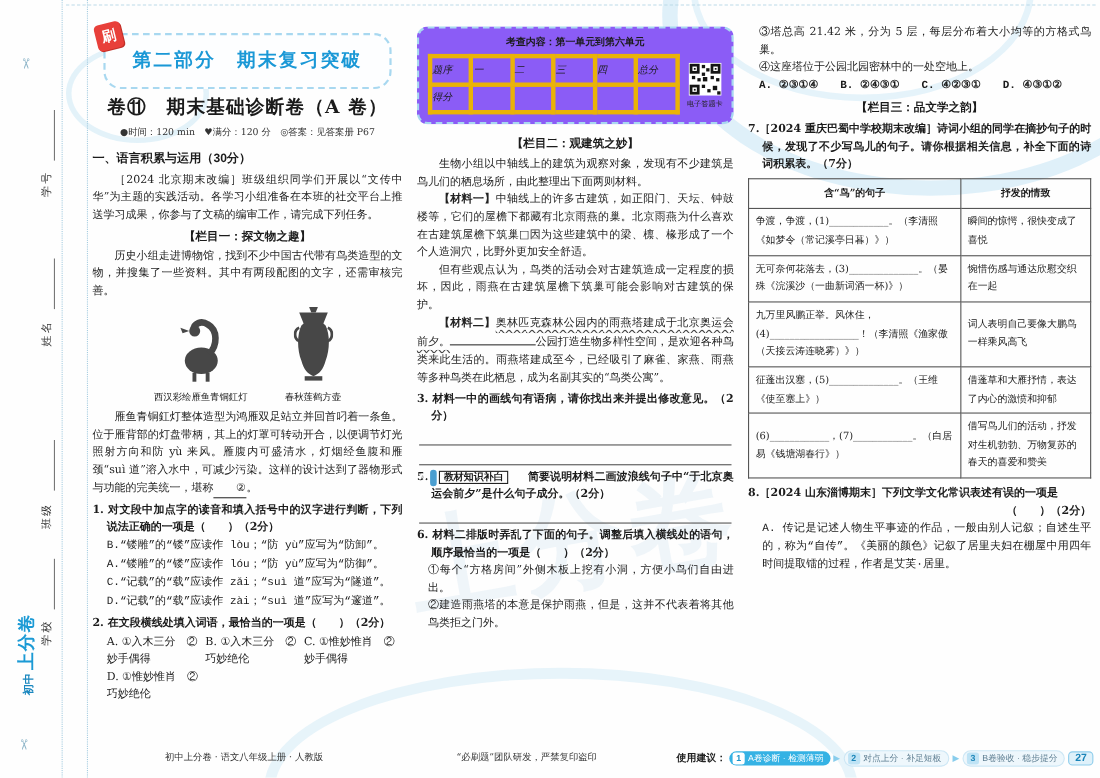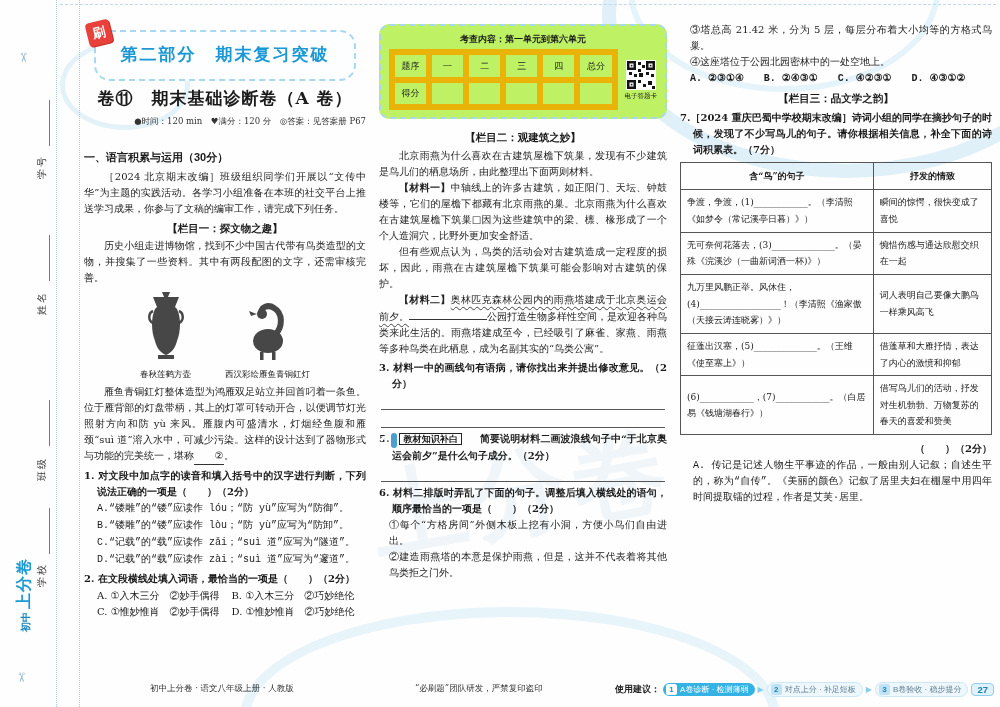--- a/index.html
+++ b/index.html
@@ -36,46 +36,46 @@
   .kai{color:#222;}
   
   .hbox{position:relative;width:250px;margin:22px auto 4px;border:2px dashed #a8d8f0;border-radius:16px;
         padding:9px 4px 11px;background:#fdfeff;}
   .ribbon{position:absolute;left:-9px;top:-11px;width:24px;height:24px;background:#e8403a;border-radius:4px;
           transform:rotate(-14deg);color:#fff;font-size:13px;font-weight:bold;display:flex;
           align-items:center;justify-content:center;font-family:"Liberation Sans",sans-serif;box-shadow:1px 1px 0 #c23029;}
   .part-title{color:#1a98d6;font-size:17px;font-weight:bold;text-align:center;letter-spacing:2px;
               font-family:"Liberation Sans",sans-serif;}
   .paper-title{text-align:center;font-size:17px;font-weight:bold;margin:4px 0 3px;letter-spacing:1px;}
-  .meta{font-size:8.5px;text-align:right;color:#333;margin-bottom:20px;}
+  .meta{font-size:8.5px;text-align:center;color:#333;margin-bottom:7px;}
   .sec-title{font-weight:bold;font-size:11px;font-family:"Liberation Sans",sans-serif;margin:2px 0 2px;}
   .col-header{text-align:center;font-weight:bold;font-size:10.5px;margin:3px 0 2px;}
   
   .artifacts{display:flex;justify-content:center;align-items:flex-end;gap:34px;margin:5px 0 2px;}
   .artifacts figure{margin:0;text-align:center;}
   .artifacts figcaption{font-size:8.5px;margin-top:2px;color:#222;}
   
   .qp{padding-left:13px;text-indent:-13px;font-weight:bold;text-align:justify;margin-top:3px;}
   .opt{margin-left:13px;margin-top:1px;font-family:Liberation Mono, monospace;}
-  .opt-grid{display:grid;grid-template-columns:1fr 1fr;margin-left:13px;margin-top:1px;}
+  .opt-grid{display:grid;grid-template-columns:1fr 1fr 1fr;margin-left:13px;margin-top:1px;}
   .bracket{font-weight:bold;white-space:nowrap;}
   .br-line{display:block;text-align:right;font-weight:bold;}
   .emdot{-webkit-text-emphasis:filled dot;text-emphasis:filled dot;
          -webkit-text-emphasis-position:under left;text-emphasis-position:under left;}
   .blank-circle{display:inline-block;min-width:30px;text-align:center;border-bottom:1px solid #333;}
   .u-line{text-decoration:underline;text-underline-offset:3px;}
   .u-wavy{text-decoration:underline;text-decoration-style:wavy;text-underline-offset:3px;text-decoration-color:#444;}
   .blank-span{display:inline-block;width:78px;border-bottom:1px solid #333;height:11px;}
   .ans-line{border-bottom:1px solid #555;height:17px;margin:0 2px;}
   
-  .score-box{border:2px dashed #a8d8f0;border-radius:10px;padding:6px 8px 7px;margin:16px 0 10px;background:#bef264;}
+  .score-box{border:2px dashed #a8d8f0;border-radius:10px;padding:6px 8px 7px;margin:16px 0 10px;background:#8b5cf6;}
   .score-title{font-size:9px;font-weight:bold;text-align:center;margin-bottom:3px;}
   .score-row{display:flex;gap:7px;align-items:center;}
   table.score{flex:1;border-collapse:collapse;font-size:9px;}
-  table.score td{border:6px solid #eab308;text-align:center;padding:3.5px 0;min-width:28px;}
+  table.score td{border:4px solid #eab308;padding:3.5px 0;min-width:28px;font-style:italic;}
   .qr-wrap{text-align:center;line-height:1;}
   .qr-label{font-size:6.5px;margin-top:1px;color:#222;}
   
   .badge-ic{display:inline-block;background:#4a9ed0;color:#fff;border-radius:3px;font-size:8px;
             padding:1px 3px;margin:0 2px;font-family:"Liberation Sans",sans-serif;}
   .badge-label{border:1px solid #222;font-size:9px;padding:0 3px;font-weight:bold;margin-right:18px;}
   
   table.poem{border-collapse:collapse;width:100%;font-size:9px;margin:4px 0 6px;}
   table.poem td,table.poem th{border:1px solid #555;padding:4px 6px;line-height:1.85;text-align:left;
        font-weight:normal;vertical-align:middle;}
@@ -137,47 +137,47 @@
       <div class="paper-title">卷⑪　期末基础诊断卷（A 卷）</div>
       <div class="meta">●时间：120 min　♥满分：120 分　◎答案：见答案册 P67</div>
 
       <div class="sec-title">一、语言积累与运用（30分）</div>
       <p class="para">［2024 北京期末改编］班级组织同学们开展以“文传中华”为主题的实践活动。各学习小组准备在本班的社交平台上推送学习成果，你参与了文稿的编审工作，请完成下列任务。</p>
       <div class="col-header">【栏目一：探文物之趣】</div>
       <p class="para kai">历史小组走进博物馆，找到不少中国古代带有鸟类造型的文物，并搜集了一些资料。其中有两段配图的文字，还需审核完善。</p>
 
       <div class="artifacts">
         <figure>
-          <svg width="36" height="70" viewBox="0 0 36 70">
-            <path fill="#474747" d="M14 1 L22 1 L20 6 L16 6 Z"></path>
-            <path fill="#474747" d="M5 6 H31 L27 16 L29 18 C33 26 33 40 29 50 C27 58 23 62 18 64 C13 62 9 58 7 50 C3 40 3 26 7 18 L9 16 Z"></path>
-            <path fill="none" stroke="#474747" stroke-width="2.5" d="M5 20 C0 22 0 30 5 32 M31 20 C36 22 36 30 31 32"></path>
-            <rect x="10" y="64" width="16" height="4" fill="#474747"></rect>
-          </svg>
-          <figcaption>春秋莲鹤方壶</figcaption>
-        </figure>
-        <figure>
           <svg width="42" height="64" viewBox="0 0 42 64">
             <ellipse cx="21" cy="44" rx="15" ry="12" fill="#474747"></ellipse>
             <path fill="none" stroke="#474747" stroke-width="6" d="M28 38 C36 30 36 16 27 11 C21 7 14 10 14 16"></path>
             <circle cx="15" cy="17" r="5" fill="#474747"></circle>
             <path fill="#474747" d="M10 17 L2 14 L4 19 Z"></path>
             <rect x="13" y="55" width="3.5" height="8" fill="#474747"></rect>
             <rect x="25" y="55" width="3.5" height="8" fill="#474747"></rect>
           </svg>
           <figcaption>西汉彩绘雁鱼青铜釭灯</figcaption>
         </figure>
+        <figure>
+          <svg width="36" height="70" viewBox="0 0 36 70">
+            <path fill="#474747" d="M14 1 L22 1 L20 6 L16 6 Z"></path>
+            <path fill="#474747" d="M5 6 H31 L27 16 L29 18 C33 26 33 40 29 50 C27 58 23 62 18 64 C13 62 9 58 7 50 C3 40 3 26 7 18 L9 16 Z"></path>
+            <path fill="none" stroke="#474747" stroke-width="2.5" d="M5 20 C0 22 0 30 5 32 M31 20 C36 22 36 30 31 32"></path>
+            <rect x="10" y="64" width="16" height="4" fill="#474747"></rect>
+          </svg>
+          <figcaption>春秋莲鹤方壶</figcaption>
+        </figure>
       </div>
 
 
       <p class="para kai"><span>雁鱼青铜釭灯整体造型为鸿雁双足站立并回首叼着一条鱼。位于雁背部的灯盘带柄，其上的灯罩可转动开合，以便调节灯光照射方向和防 yù 来风。雁腹内可盛清水，灯烟经鱼腹和雁颈“suì 道”溶入水中，可减少污染。这样的设计达到了器物形式与功能的完美统一，堪称</span><span class="blank-circle">②</span><span>。</span></p>
 
       <p class="qp"><span>1. 对文段中加点字的读音和填入括号中的汉字进行判断，下列说法正确的一项是</span><span class="bracket">（　　）（2分）</span></p>
+      <div class="opt">B.“镂雕”的“镂”应读作 lòu；“防 yù”应写为“防卸”。</div>
       <div class="opt">A.“镂雕”的“镂”应读作 lóu；“防 yù”应写为“防御”。</div>
-      <div class="opt">B.“镂雕”的“镂”应读作 lòu；“防 yù”应写为“防卸”。</div>
       <div class="opt">C.“记载”的“载”应读作 zǎi；“suì 道”应写为“隧道”。</div>
       <div class="opt">D.“记载”的“载”应读作 zài；“suì 道”应写为“邃道”。</div>
 
       <p class="qp"><span>2. 在文段横线处填入词语，最恰当的一项是</span><span class="bracket">（　　）（2分）</span></p>
       <div class="opt-grid">
         <div>A. ①入木三分　②妙手偶得</div>
         <div>B. ①入木三分　②巧妙绝伦</div>
         <div>C. ①惟妙惟肖　②妙手偶得</div>
         <div>D. ①惟妙惟肖　②巧妙绝伦</div>
       </div>
@@ -237,21 +237,21 @@
                   <rect x="23.8" y="4.8" width="1.6" height="1.6"></rect>
                   <rect x="4.8" y="23.8" width="1.6" height="1.6"></rect>
                 </g>
             </svg>
             <div class="qr-label">电子答题卡</div>
           </div>
         </div>
       </div>
 
       <div class="col-header">【栏目二：观建筑之妙】</div>
-      <p class="para kai">北京雨燕为什么喜欢在古建筑屋檐下筑巢，发现有不少建筑是鸟儿们的栖息场所，由此整理出下面两则材料。</p>
+      <p class="para kai">生物小组以中轴线上的建筑为观察对象，发现有不少建筑是鸟儿们的栖息场所，由此整理出下面两则材料。</p>
       <p class="para kai"><b>【材料一】</b><span>中轴线上的许多古建筑，如正阳门、天坛、钟鼓楼等，它们的屋檐下都藏有北京雨燕的巢。北京雨燕为什么喜欢在古建筑屋檐下筑巢□因为这些建筑中的梁、檩、椽形成了一个个人造洞穴，比野外更加安全舒适。</span></p>
       <p class="para kai">但有些观点认为，鸟类的活动会对古建筑造成一定程度的损坏，因此，雨燕在古建筑屋檐下筑巢可能会影响对古建筑的保护。</p>
       <p class="para kai"><b>【材料二】</b><span class="u-wavy">奥林匹克森林公园内的雨燕塔建成于北京奥运会前夕。</span><span class="blank-span"></span><span>公园打造生物多样性空间，是欢迎各种鸟类来此生活的。雨燕塔建成至今，已经吸引了麻雀、家燕、雨燕等多种鸟类在此栖息，成为名副其实的“鸟类公寓”。</span></p>
 
       <p class="qp">3. 材料一中的画线句有语病，请你找出来并提出修改意见。（2分）</p>
       <div class="ans-line"></div>
       <div class="ans-line"></div>
 
 
       <p class="qp"><span>5.</span><span class="badge-ic">✎</span><span class="badge-label">教材知识补白</span><span>简要说明材料二画波浪线句子中“于北京奥运会前夕”是什么句子成分。（2分）</span></p>
@@ -293,20 +293,21 @@
           <td>征蓬出汉塞，(5)______________。（王维《使至塞上》）</td>
           <td>借蓬草和大雁抒情，表达了内心的激愤和抑郁</td>
         </tr>
         <tr>
           <td>(6)____________，(7)____________。（白居易《钱塘湖春行》）</td>
           <td>借写鸟儿们的活动，抒发对生机勃勃、万物复苏的春天的喜爱和赞美</td>
         </tr>
       </tbody>
         </table>
 
+      <p class="qp">8.［2024 山东淄博期末］下列文学文化常识表述有误的一项是</p>
       <span class="br-line">（　　）（2分）</span>
       <div class="opt" style="text-align:justify;">A. 传记是记述人物生平事迹的作品，一般由别人记叙；自述生平的，称为“自传”。《美丽的颜色》记叙了居里夫妇在棚屋中用四年时间提取镭的过程，作者是艾芙·居里。</div>
     </div>
   </div>
 
   <div class="footer">
     <span class="f-left">初中上分卷 · 语文八年级上册 · 人教版</span>
     <span class="f-center">“必刷题”团队研发，严禁复印盗印</span>
     <span class="f-right">
       <span class="lbl">使用建议：</span>

